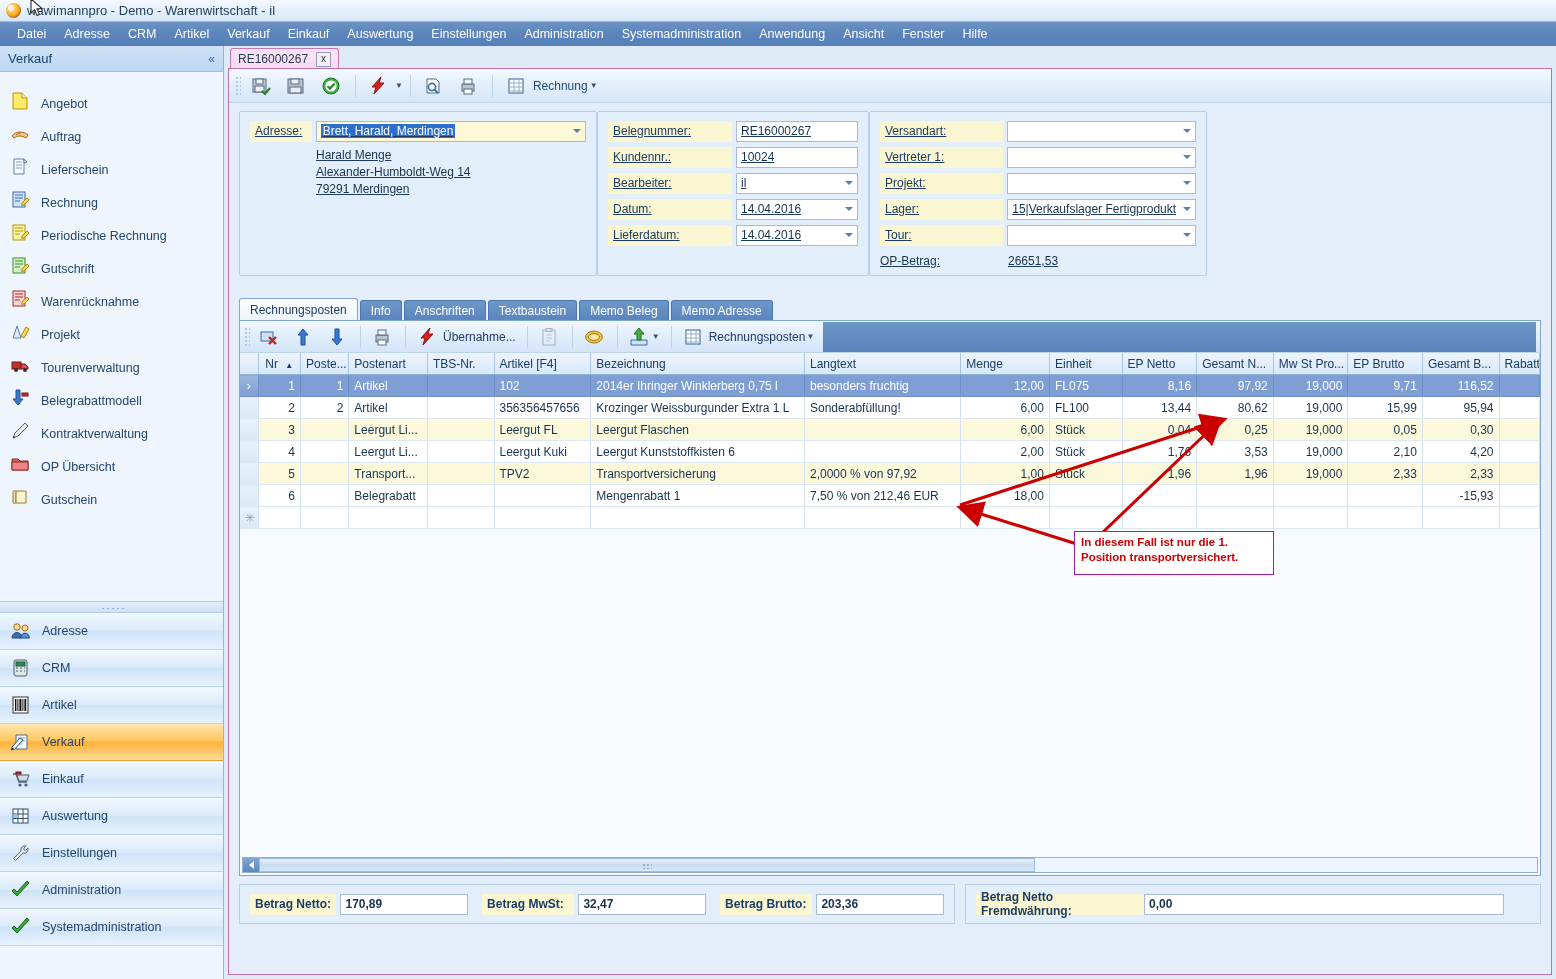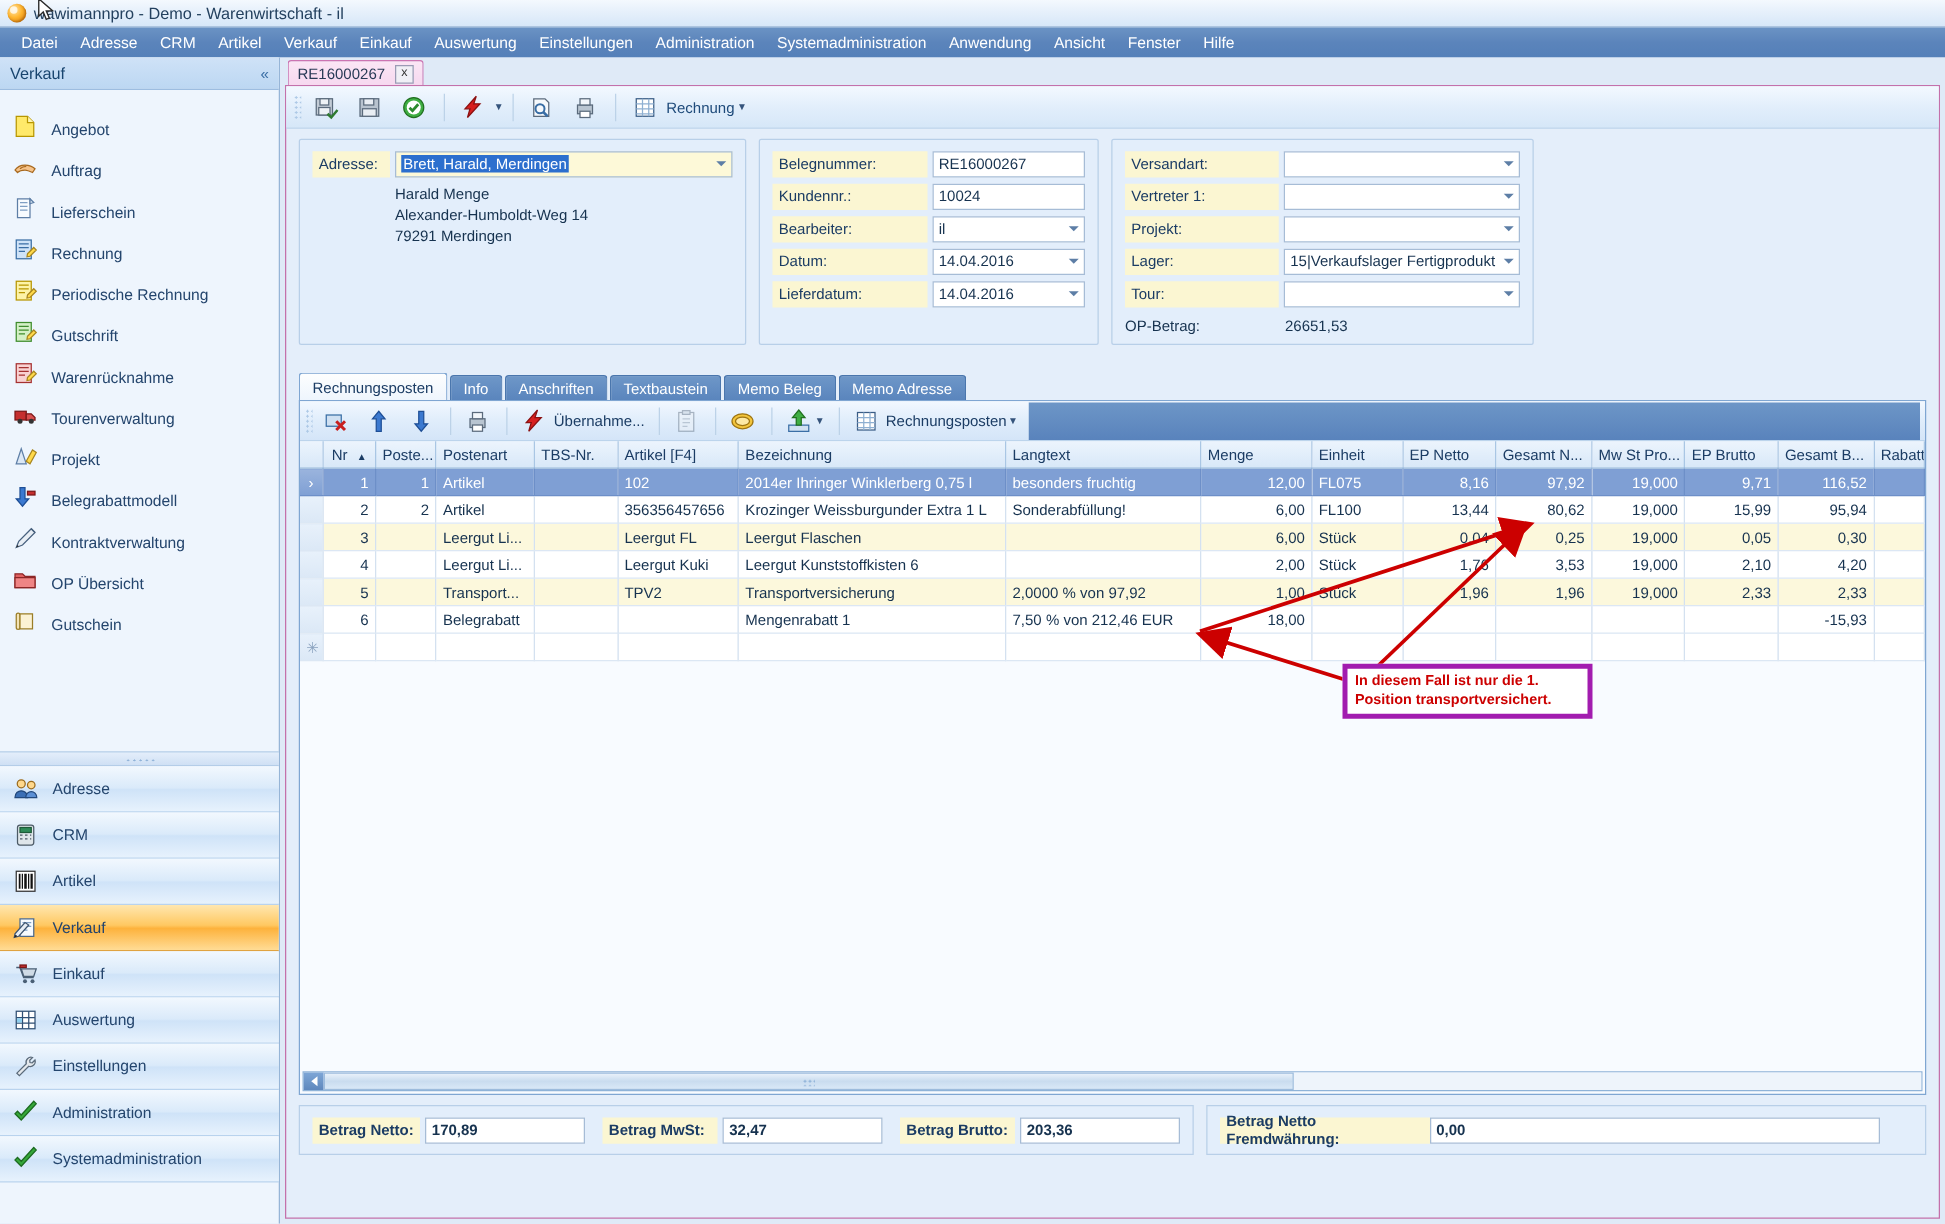--- a/index.html
+++ b/index.html
@@ -98,21 +98,21 @@
     background:linear-gradient(to bottom,#f3f9ff 0%,#e2eefb 50%,#d6e7f8 100%);
     border-bottom:1px solid #bcd4ec;}
   .tb-grip{width:6px;height:20px;background:radial-gradient(circle,#a8c5e4 1px,transparent 1px) 0 0/4px 4px;opacity:.9;margin-right:2px;}
   .tb-btn{width:30px;height:28px;display:flex;align-items:center;justify-content:center;border:1px solid transparent;border-radius:3px;cursor:default;}
   .tb-sep{width:1px;height:22px;background:#bcd2e8;margin:0 4px;}
   .tb-caret{font-size:8px;color:#35547c;margin-left:-3px;}
   .tb-combo{display:flex;align-items:center;gap:5px;height:28px;padding:0 6px;cursor:default;}
   .tb-combo .t{font-size:12px;color:#1e4a7a;}
 
   
-  .formzone{padding:8px 10px 16px 10px;display:flex;gap:10px;box-sizing:border-box;}
+  .formzone{padding:8px 10px 16px 10px;display:flex;box-sizing:border-box;text-decoration:underline;}
   .panel{
     background:#e3eefb;border:1px solid #b8cfe8;border-radius:2px;box-sizing:border-box;
     padding:8px 10px;
   }
   .p1{width:358px;height:165px;}
   .p2{width:272px;height:165px;}
   .p3{width:338px;height:165px;}
   .frow{display:flex;align-items:center;height:22px;margin-bottom:4px;}
   .flabel{background:#fbf6d2;color:#1b3c64;font-size:12px;padding:3px 5px;box-sizing:border-box;
     height:21px;display:flex;align-items:center;}
@@ -182,21 +182,21 @@
 
   
   .footer{margin:8px 10px 0 10px;display:flex;gap:10px;}
   .fpanel{background:#e3eefb;border:1px solid #b8cfe8;box-sizing:border-box;padding:8px 10px;height:40px;display:flex;align-items:center;font-weight:bold;}
   .f1{width:716px;gap:0;}
   .f2{width:578px;}
 
   
   .anno{
     position:absolute;left:1074px;top:531px;width:200px;height:44px;
-    border:4px solid #a21caf;background:#fff;box-sizing:border-box;
+    border:1px solid #a21caf;background:#fff;box-sizing:border-box;
     padding:3px 6px;font-size:11.5px;font-weight:bold;color:#c00;line-height:15px;z-index:40;
   }
   .arrows{position:absolute;left:0;top:0;width:1556px;height:979px;pointer-events:none;z-index:35;}
 </style>
 </head>
 <body>
 
 <div class="app">
 
   <div class="titlebar">
@@ -303,37 +303,37 @@
               <path d="M5 5h8M5 8h8M5 11h5" stroke="#a53131"></path>
               <path d="M12 13l5-5 2 2-5 5-2.4.4z" fill="#ffd94a" stroke="#a8861f"></path>
             </svg>
         </span>
         <span class="lbl">Warenrücknahme</span>
       </div>
 
       <div class="sb-item">
         <span class="ico">
           <svg width="20" height="20" viewBox="0 0 20 20">
+              <path d="M3 16l4-12 4 12z" fill="#dce8f5" stroke="#5d7ea6"></path>
+              <path d="M11 14l5-9 3 2-5 9z" fill="#ffd94a" stroke="#a8861f"></path>
+            </svg>
+        </span>
+        <span class="lbl">Projekt</span>
+      </div>
+
+      <div class="sb-item">
+        <span class="ico">
+          <svg width="20" height="20" viewBox="0 0 20 20">
               <rect x="2" y="7" width="9" height="7" fill="#c52f2f" stroke="#7a1717"></rect>
               <path d="M11 9h4l3 3v2h-7z" fill="#d94f4f" stroke="#7a1717"></path>
               <circle cx="6" cy="15" r="2" fill="#333"></circle>
               <circle cx="15" cy="15" r="2" fill="#333"></circle>
             </svg>
         </span>
         <span class="lbl">Tourenverwaltung</span>
-      </div>
-
-      <div class="sb-item">
-        <span class="ico">
-          <svg width="20" height="20" viewBox="0 0 20 20">
-              <path d="M3 16l4-12 4 12z" fill="#dce8f5" stroke="#5d7ea6"></path>
-              <path d="M11 14l5-9 3 2-5 9z" fill="#ffd94a" stroke="#a8861f"></path>
-            </svg>
-        </span>
-        <span class="lbl">Projekt</span>
       </div>
 
       <div class="sb-item">
         <span class="ico">
           <svg width="20" height="20" viewBox="0 0 20 20">
               <path d="M6 2h4v9h3l-5 6-5-6h3z" fill="#3b79d0" stroke="#1e4f96"></path>
               <rect x="12" y="5" width="6" height="3" fill="#c52f2f" stroke="#7a1717"></rect>
             </svg>
         </span>
         <span class="lbl">Belegrabattmodell</span>

